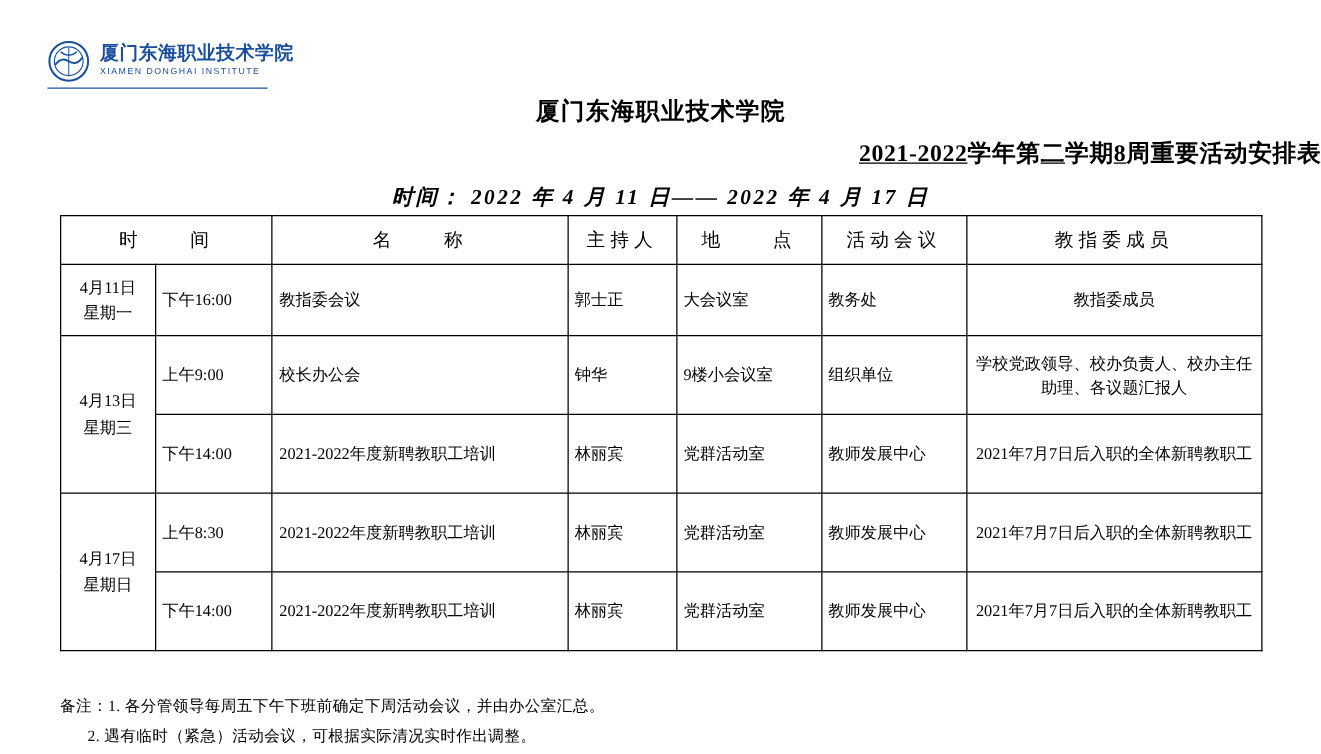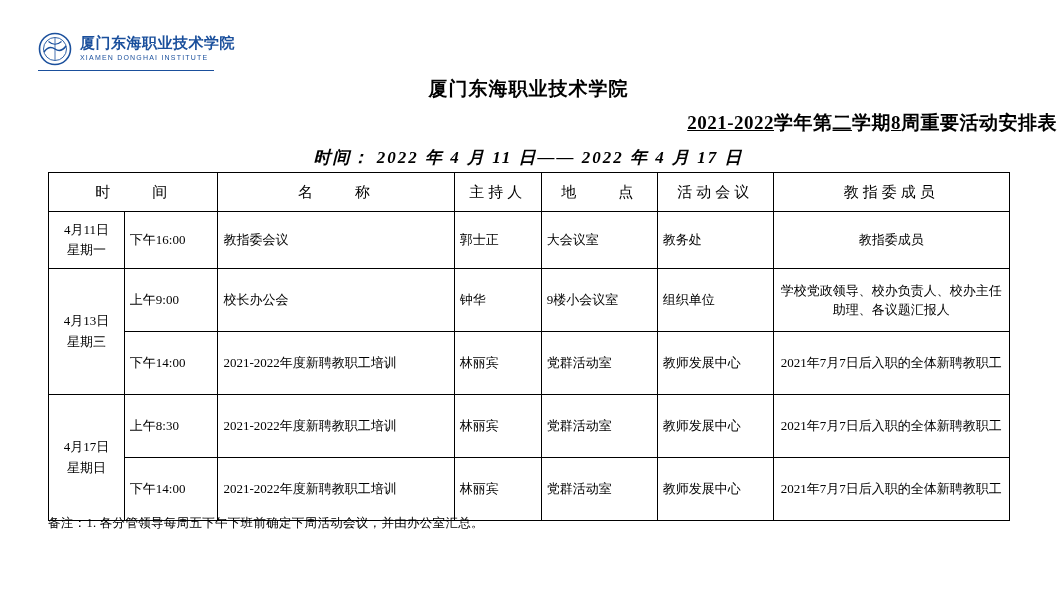--- a/index.html
+++ b/index.html
@@ -153,21 +153,21 @@
   
   .notes {
     position: absolute;
     left: 48px;
     top: 512px;
     width: 962px;
     font-size: 12.5px;
     line-height: 1.9;
     letter-spacing: 0.3px;
   }
-  .note-1 { margin-left: 0px; }
+  .note-1 { margin-left: 0px; margin-top: 42px; }
   .note-2 { margin-left: 22px; }
 </style>
 </head>
 <body>
 
 <div class="logo-block">
   <span class="logo-mark">
     <svg width="34" height="34" viewBox="0 0 34 34" xmlns="http://www.w3.org/2000/svg">
       <circle cx="17" cy="17" r="15.5" fill="none" stroke="#1a4f9c" stroke-width="1.6"></circle>
       <circle cx="17" cy="17" r="11.5" fill="none" stroke="#1a4f9c" stroke-width="0.9"></circle>
@@ -267,13 +267,14 @@
       <td class="center">林丽宾</td>
       <td class="center">党群活动室</td>
       <td class="center">教师发展中心</td>
       <td class="people">2021年7月7日后入职的全体新聘教职工</td>
     </tr>
   </tbody>
 </table>
 
 <div class="notes">
   <div class="note-1">备注：1. 各分管领导每周五下午下班前确定下周活动会议，并由办公室汇总。</div>
+  <div class="note-2">2. 遇有临时（紧急）活动会议，可根据实际清况实时作出调整。</div>
 </div>
 
 </body></html>

